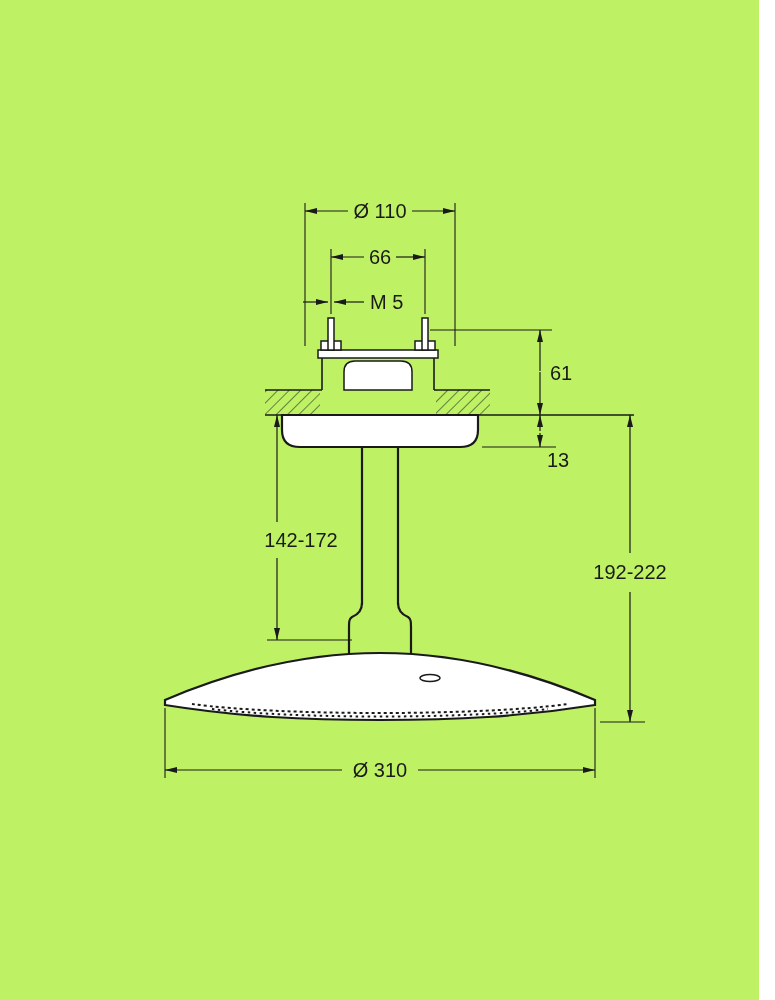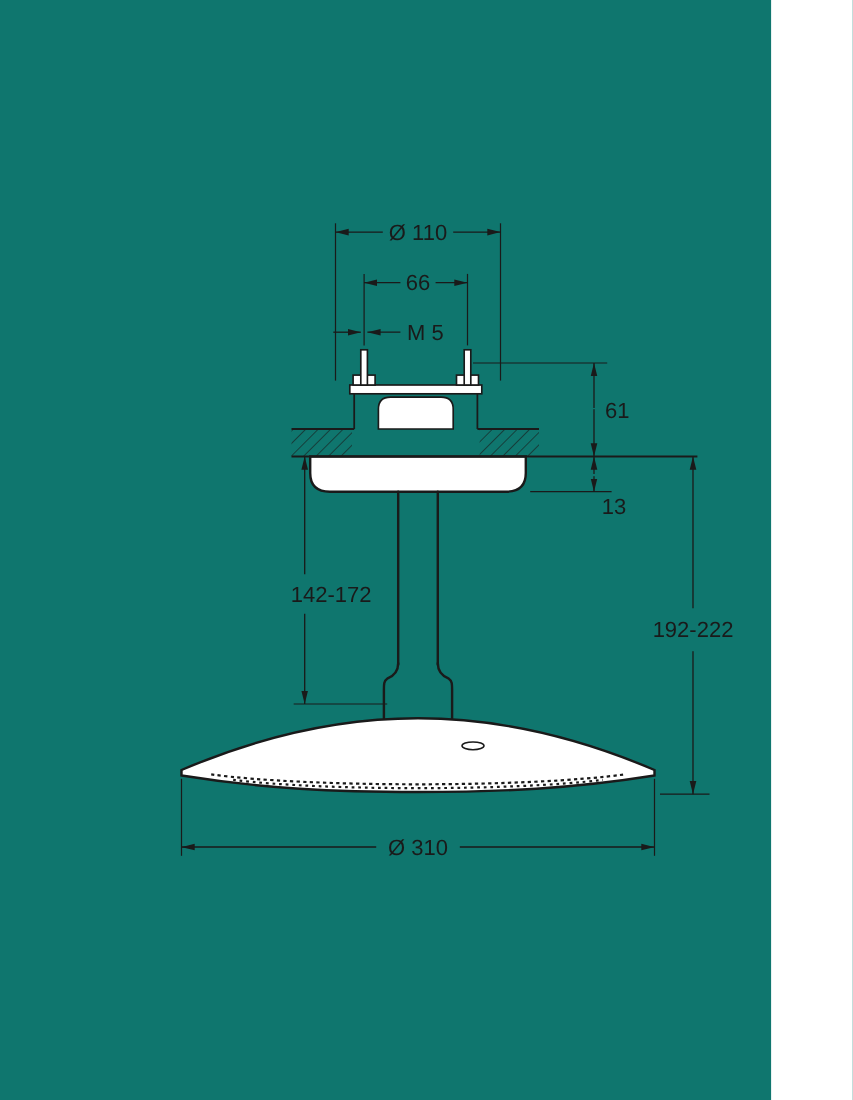--- a/index.html
+++ b/index.html
@@ -1,16 +1,16 @@
 <!DOCTYPE html>
 <html><head>
 <meta charset="utf-8">
 <style>
   html,body{margin:0;padding:0;background:#ffffff;}
-  .page{width:701px;height:1000px;background:#0f766e;position:relative;overflow:hidden;}
+  .page{width:759px;height:1000px;background:#bef264;position:relative;overflow:hidden;}
   .obj{stroke:#1a1a1a;fill:none;stroke-width:2.2;stroke-linecap:round;}
   .objf{stroke:#1a1a1a;fill:#ffffff;stroke-width:2.2;}
   .med{stroke:#1a1a1a;fill:none;stroke-width:1.6;}
   .medf{stroke:#1a1a1a;fill:#ffffff;stroke-width:1.5;}
   .dim{stroke:#1a1a1a;fill:none;stroke-width:1.2;}
   .ext{stroke:#1a1a1a;fill:none;stroke-width:1.1;}
   .noz{stroke:#1a1a1a;fill:none;stroke-width:2;}
   .lbl{font-family:"Liberation Sans","DejaVu Sans",sans-serif;font-size:20px;fill:#1a1a1a;}
 </style>
 </head>

